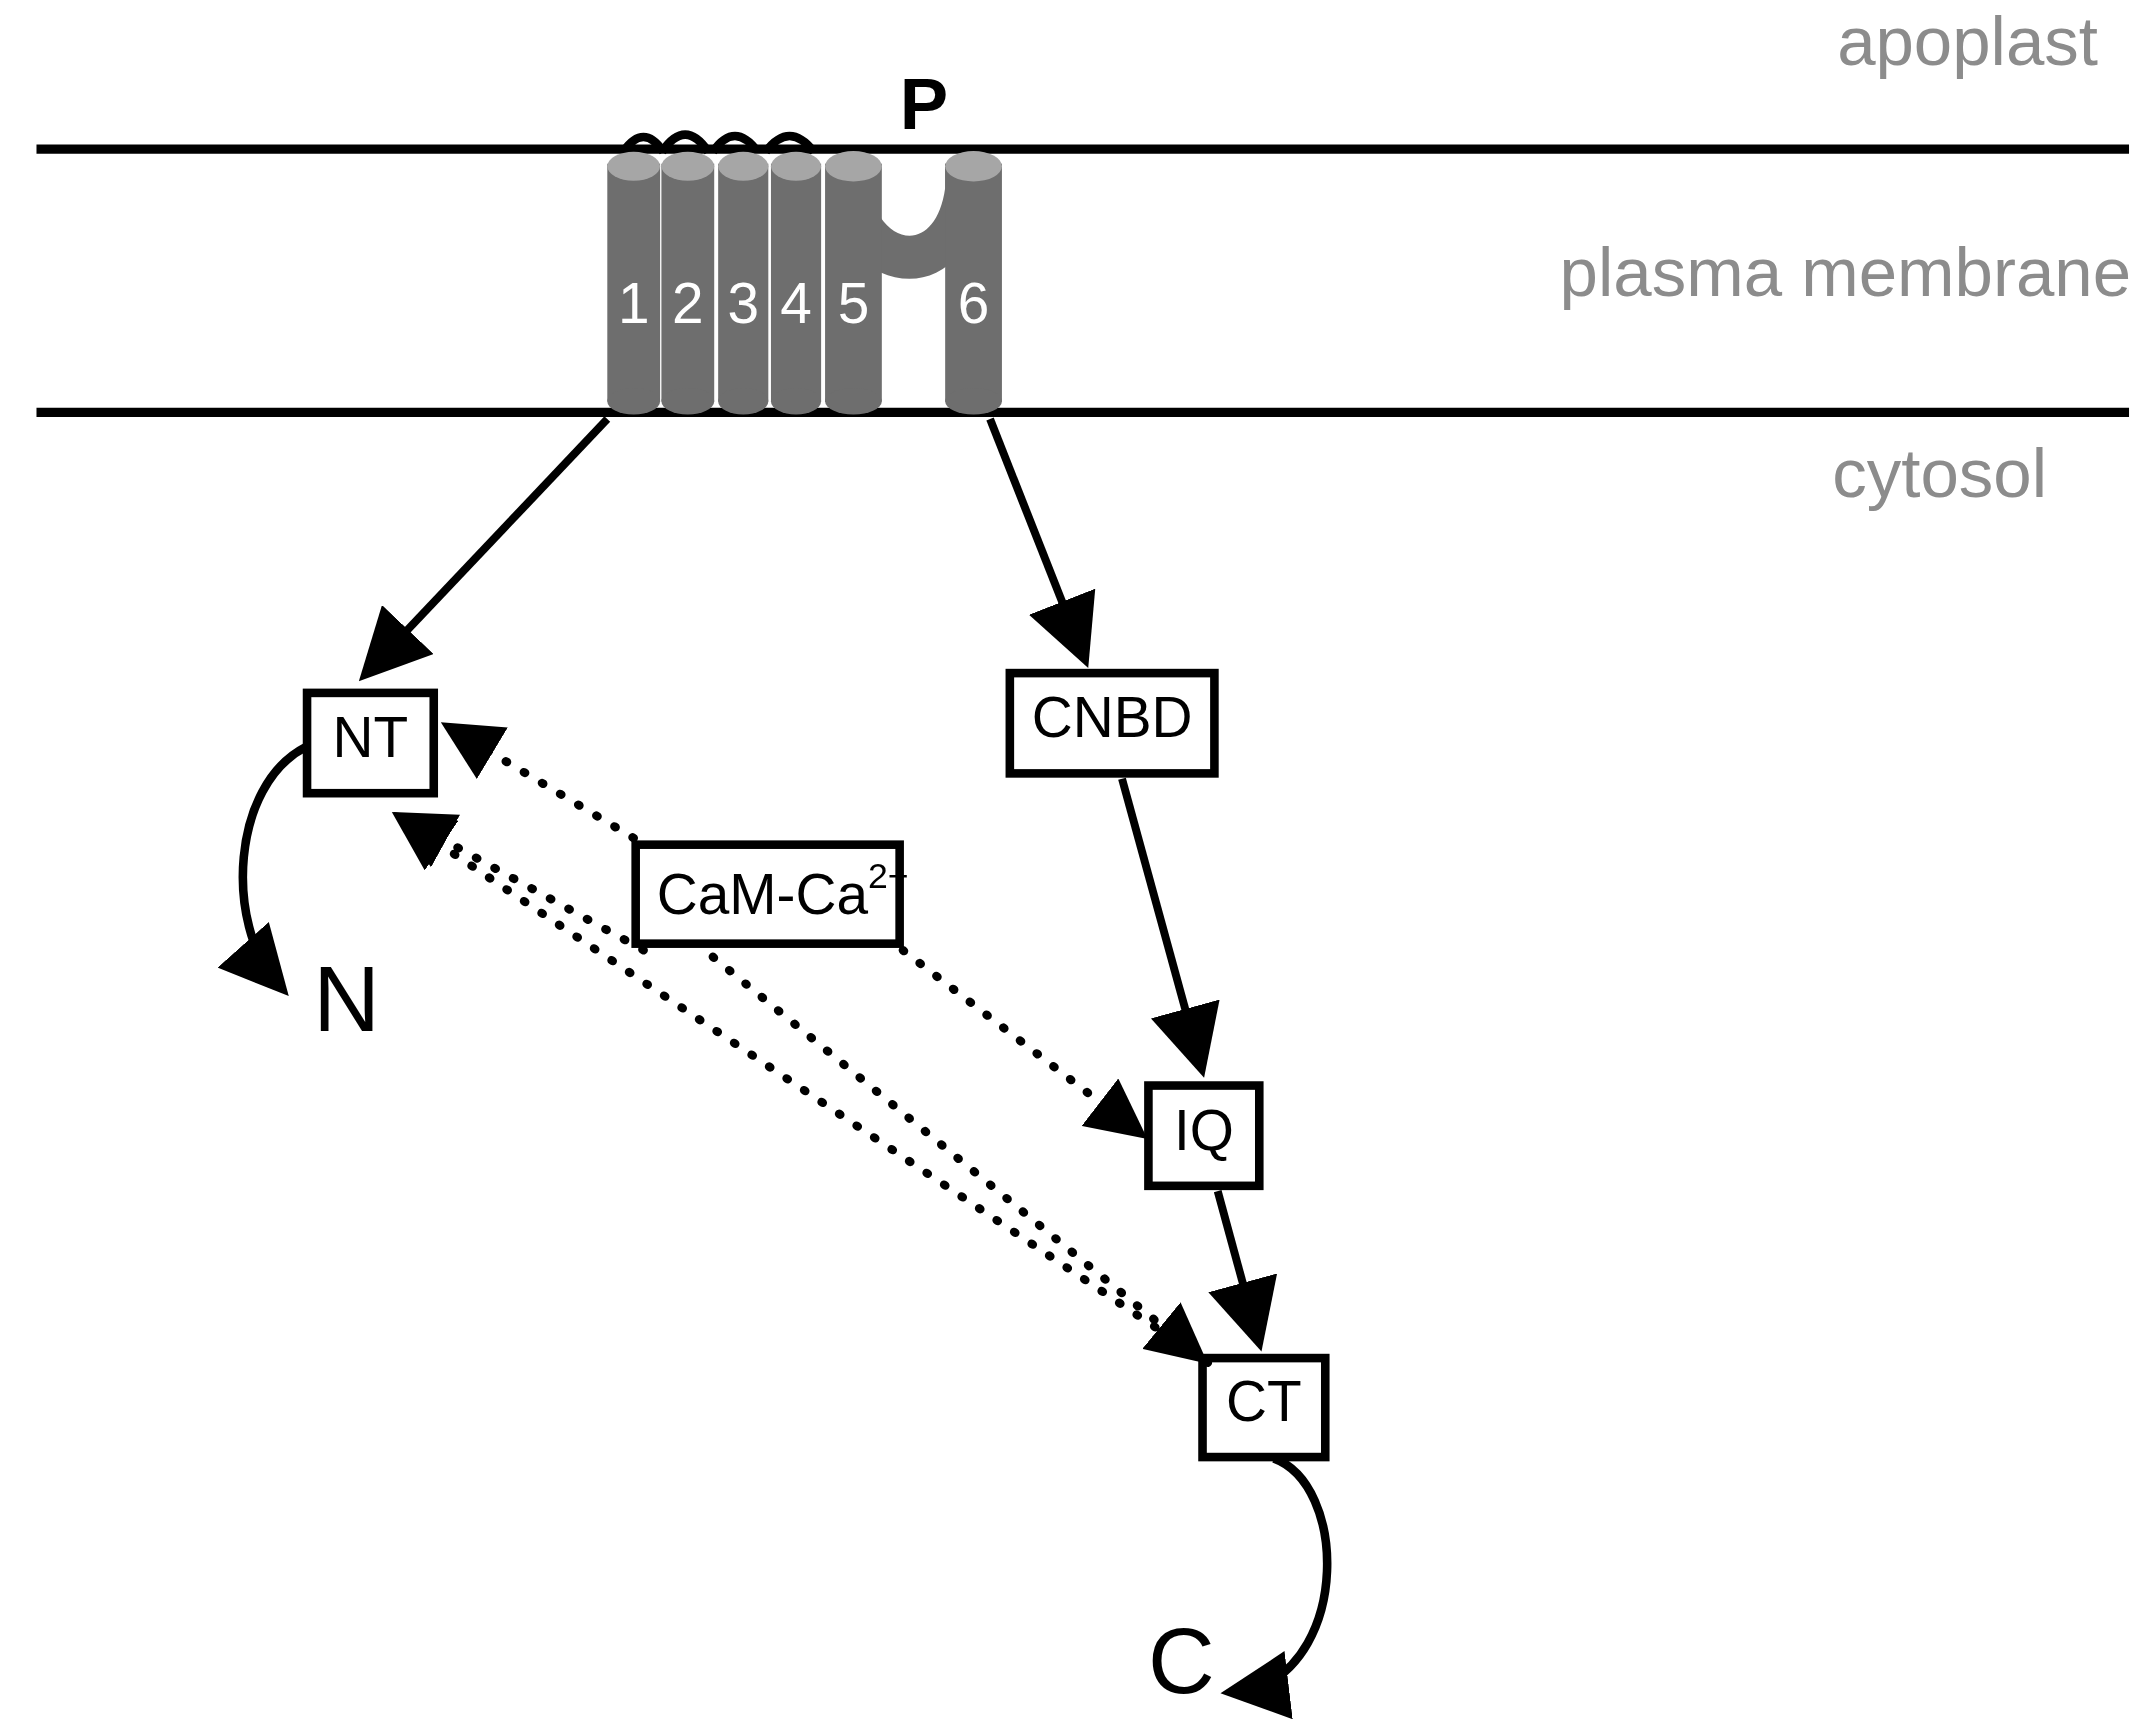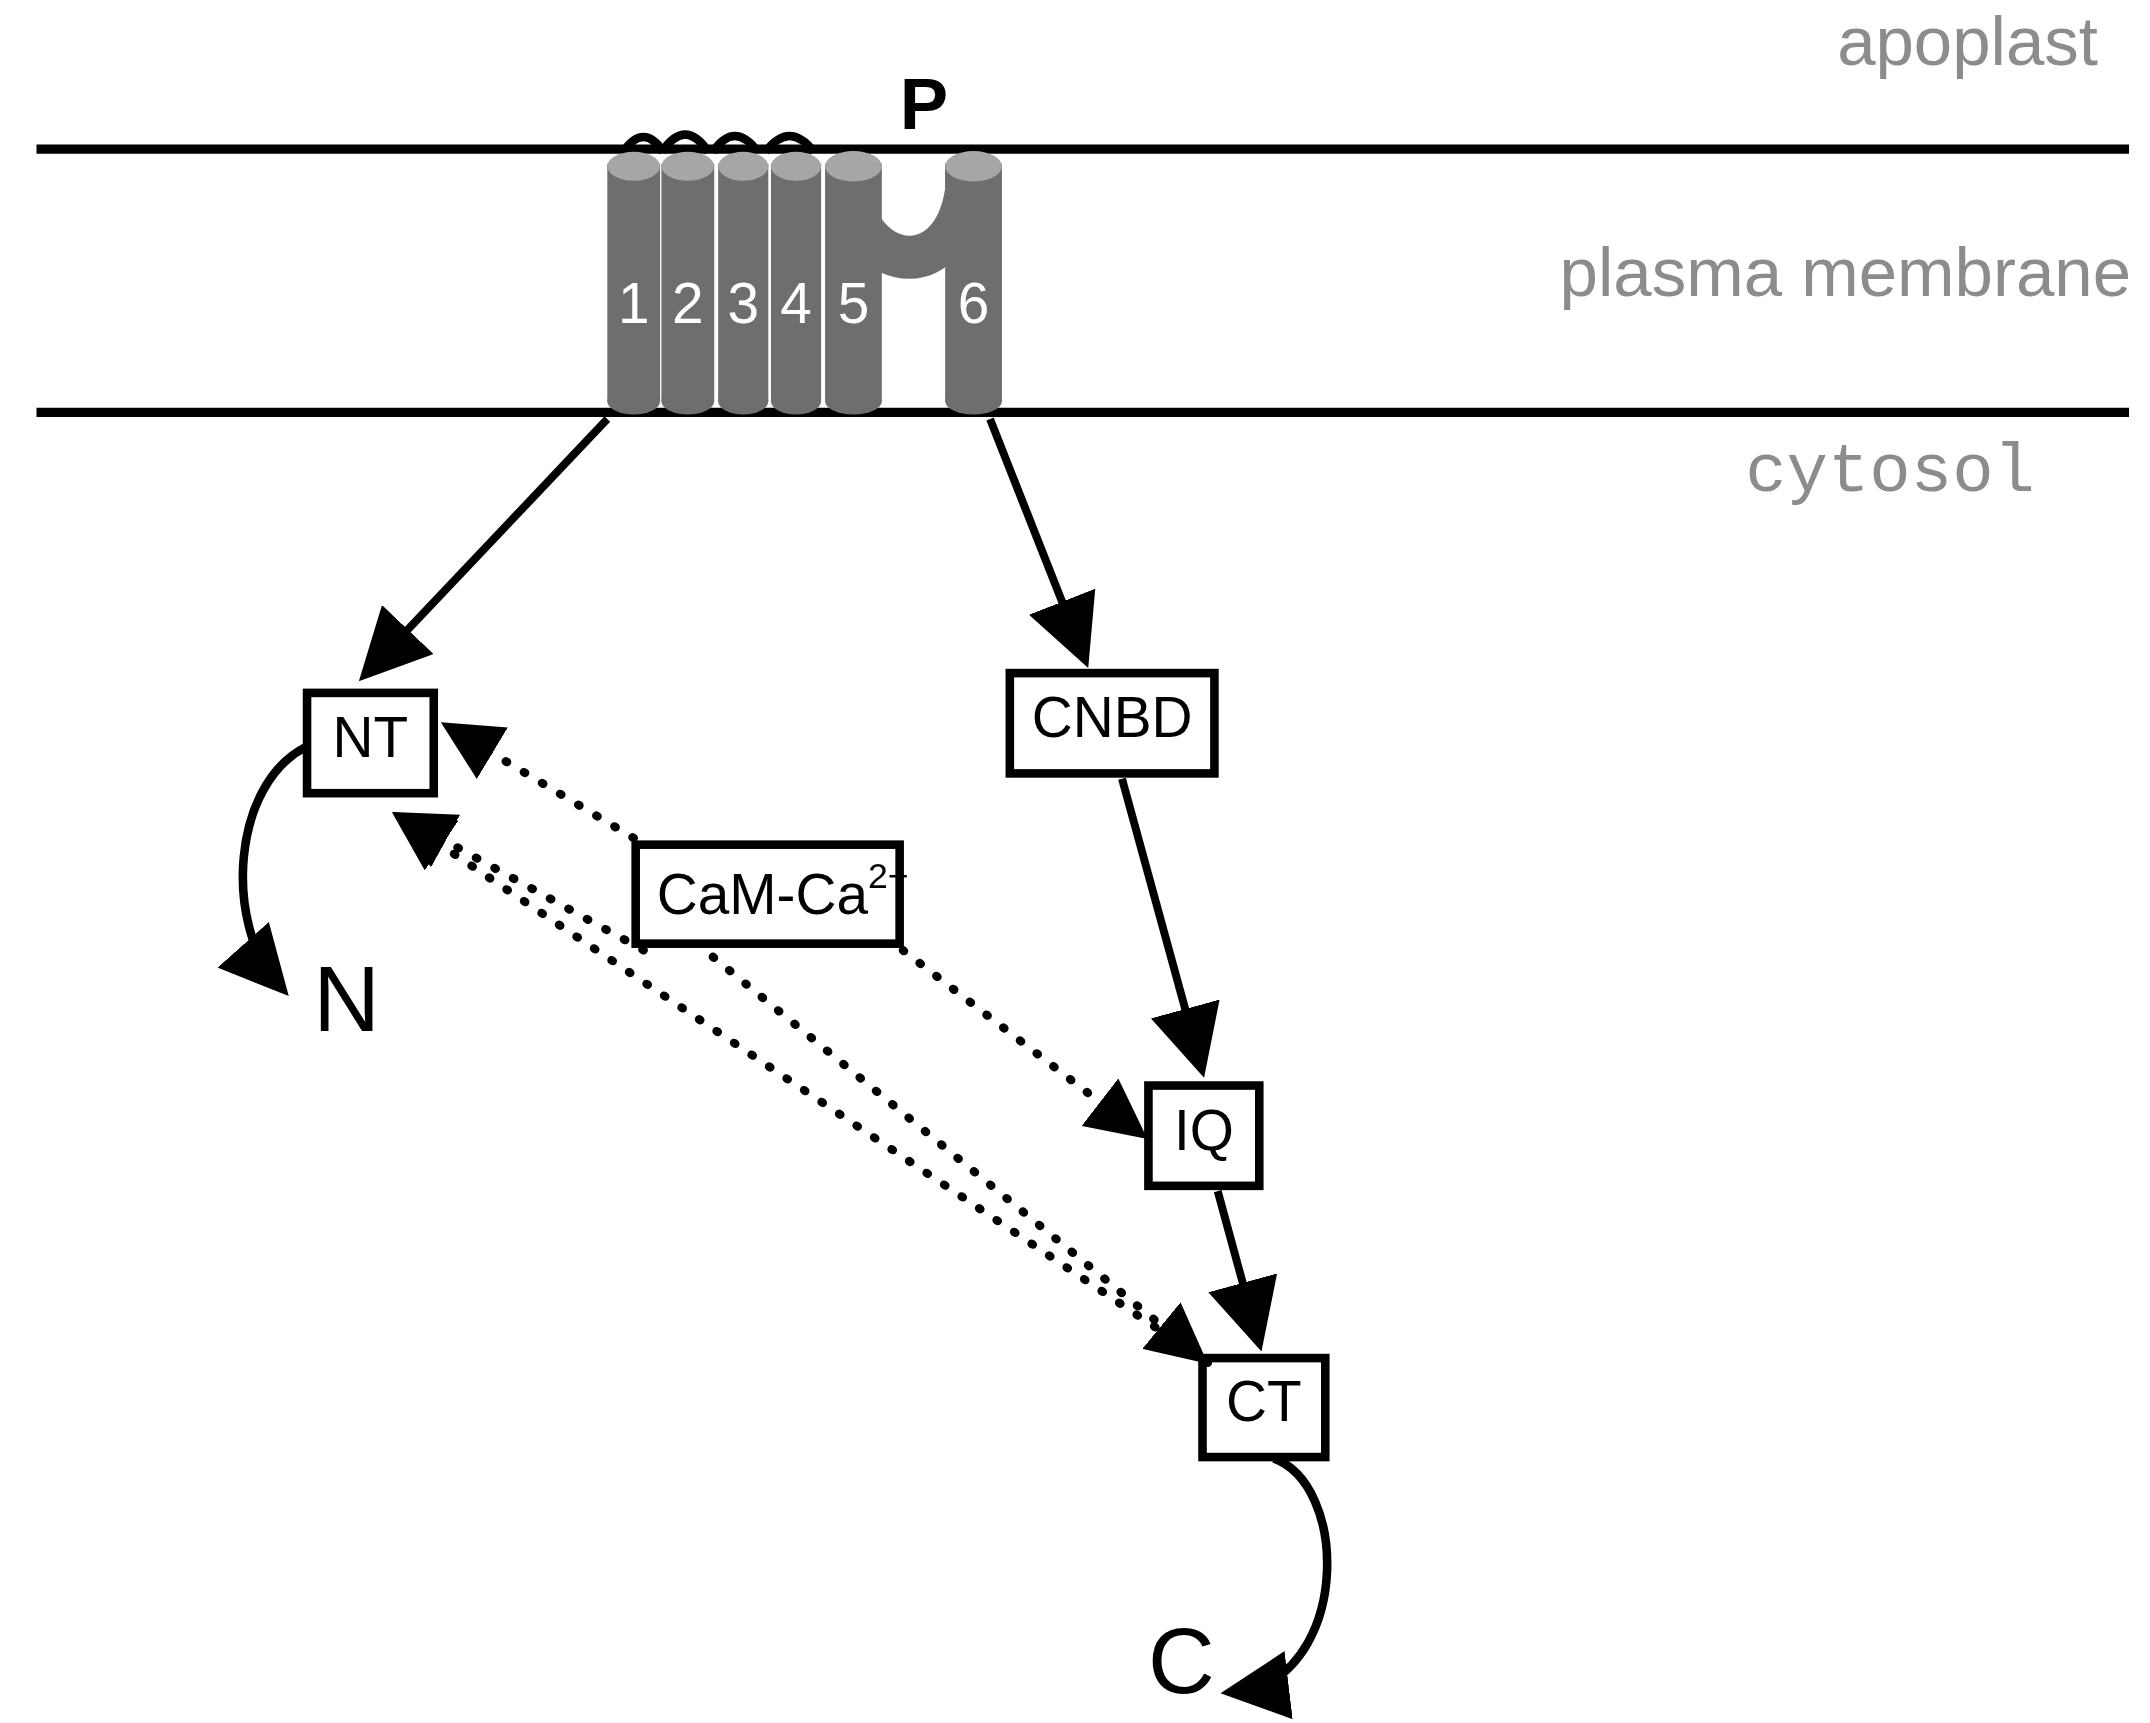--- a/index.html
+++ b/index.html
@@ -39,23 +39,22 @@
     top: 6.6px;
   }
   #label-plasma-membrane {
     font-size: 69px;
     right: 20px;
     top: 238px;
     text-align: center;
   }
   #label-cytosol {
     font-size: 69px;
-    right: 116px;
+    right: 104px;
     top: 439px;
-    font-family: Liberation Mono, monospace;
   }
   .box-text {
     font-family: "Liberation Sans", sans-serif;
     fill: #000000;
   }
   .helix-num {
     font-family: "Liberation Sans", sans-serif;
     fill: #ffffff;
     font-size: 86px;
   }

